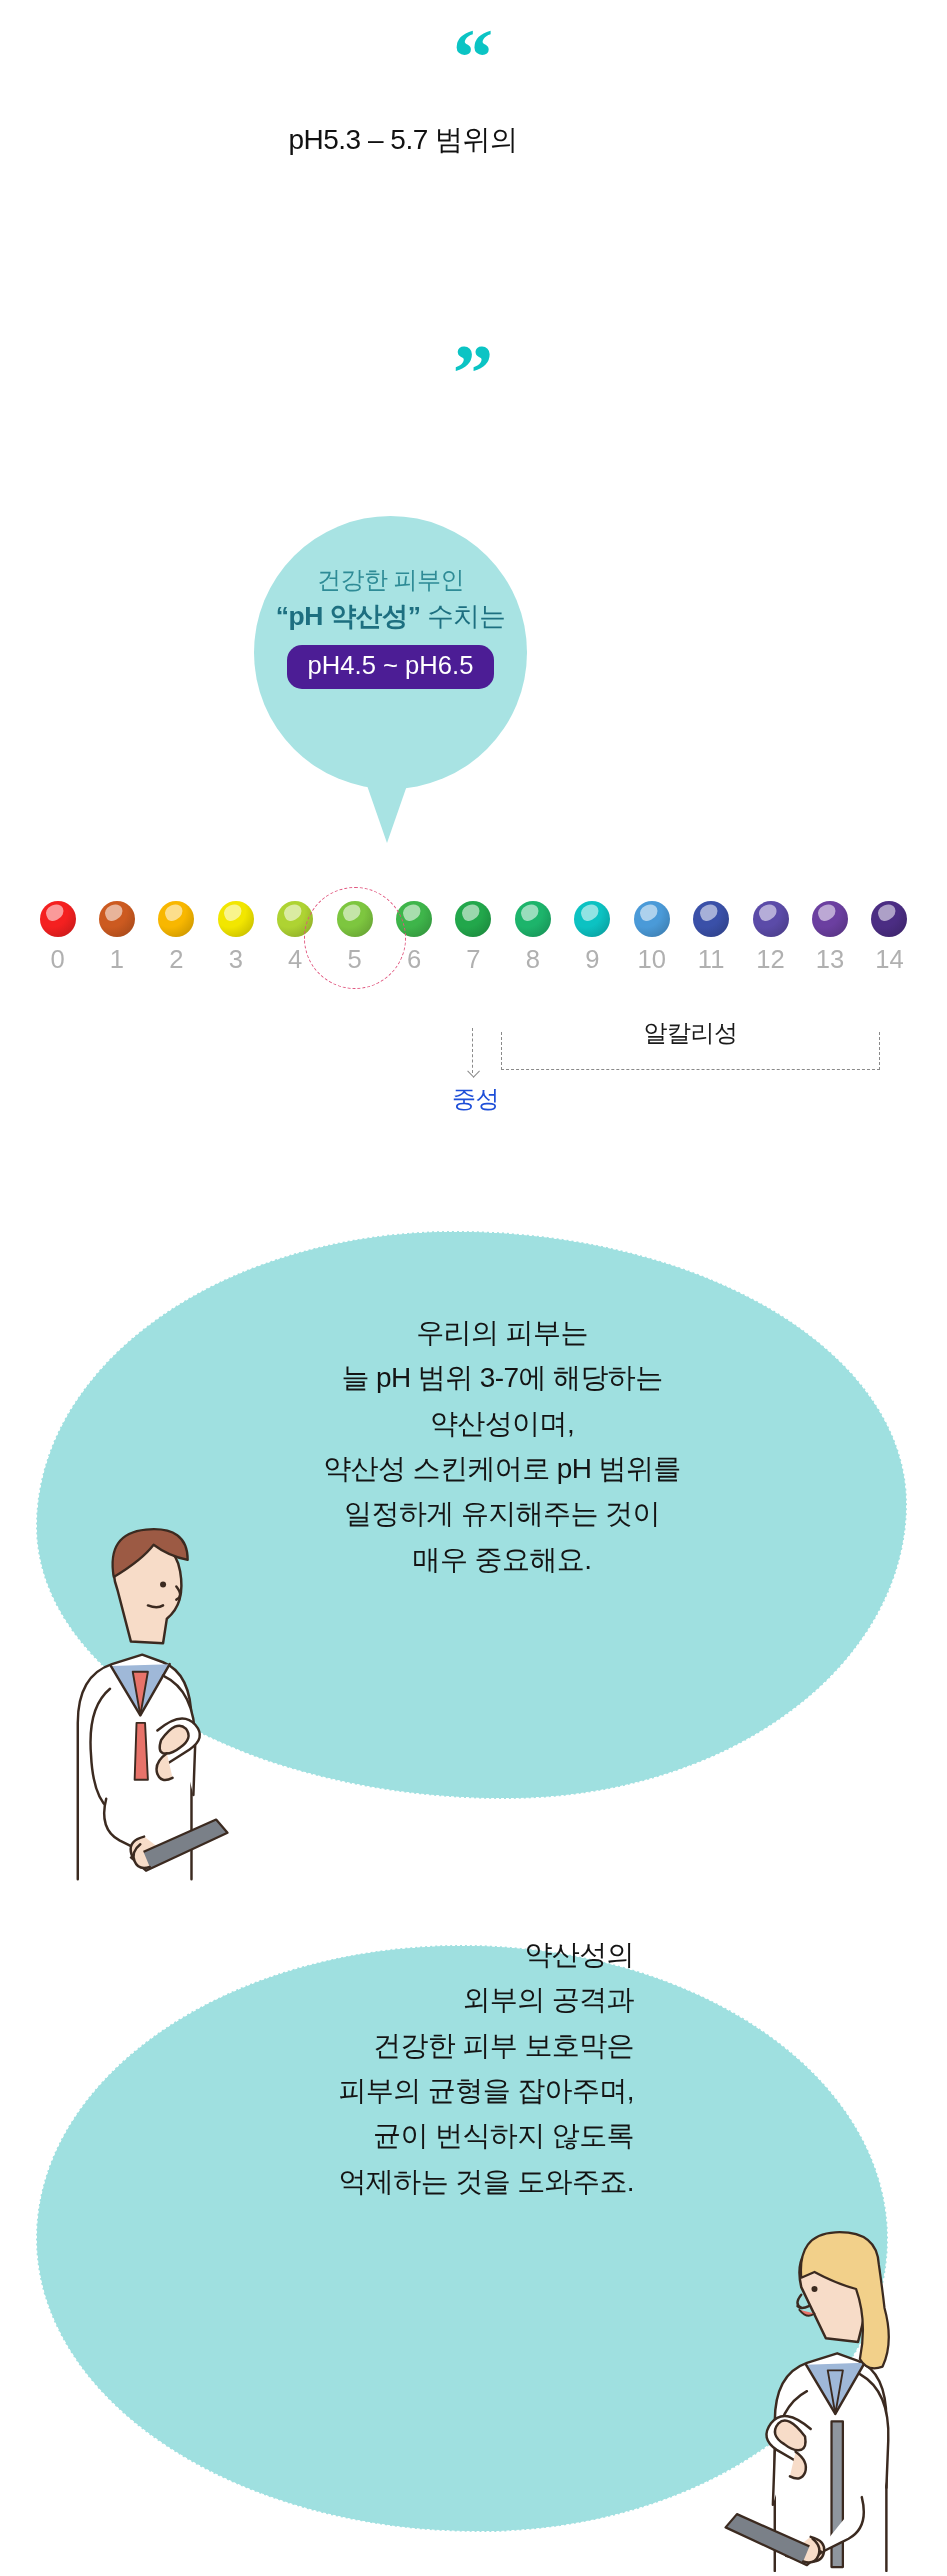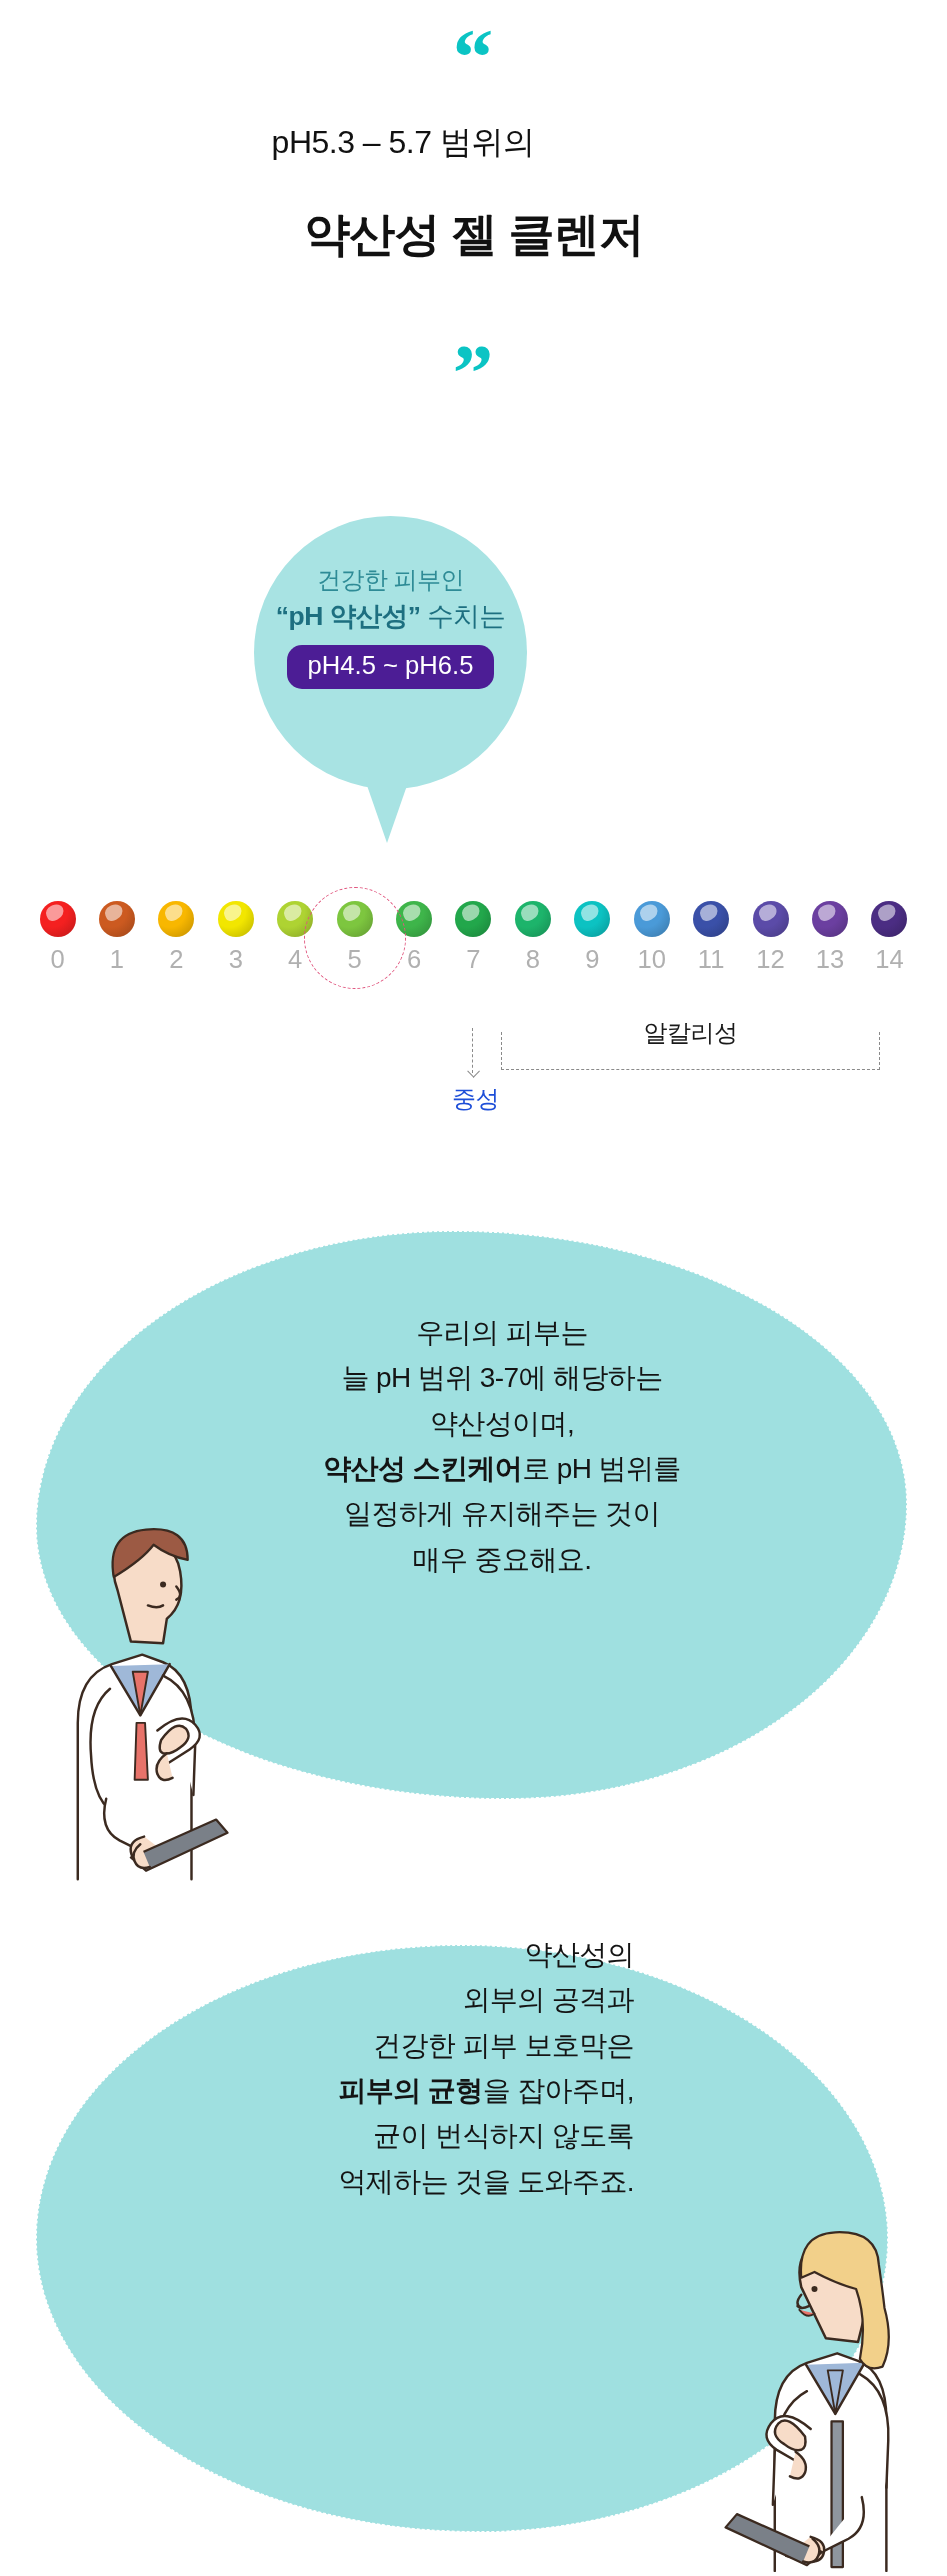--- a/index.html
+++ b/index.html
@@ -39,21 +39,21 @@
   }
   .quote-close {
     position: absolute;
     left: 0; top: 333px;
     width: 948px;
   }
   .title-line1 {
     position: absolute;
     left: 0; top: 121px;
     width: 806px;
-    font-size: 32px;
+    font-size: 28px;
     font-weight: 400;
     color: #111111;
     letter-spacing: -0.5px;
     white-space: nowrap;
   }
   .title-line2-wrap {
     position: absolute;
     left: 0; top: 204px;
     width: 948px;
   }
@@ -243,39 +243,33 @@
     position: absolute;
     text-align: center;
     font-size: 28px;
     line-height: 1.62;
     color: #141414;
     letter-spacing: -0.6px;
     z-index: 5;
   }
   .blob-text-1 { left: 218px; top: 1310px; width: 568px; }
   .blob-text-2 { left: 104px; top: 1932px; width: 530px; text-align: right; }
-  .blob-text b { font-weight: 700; }
+  .blob-text b { font-weight: 400; }
 
   
   .doctor { position: absolute; z-index: 8; }
   .doctor-male { left: 19px; top: 1486px; width: 218px; height: 398px; }
   .doctor-female { left: 701px; top: 2196px; width: 227px; height: 379px; }
 </style>
 </head>
 <body>
 
 <div class="header">
   <div class="quote-open quote-mark">“</div>
   <div class="title-line1">pH5.3 – 5.7 범위의</div>
-  <div class="title-line2-wrap">
-    <span class="title-line2">
-      <span class="title-underline"></span>
-      <span>약산성 젤 클렌저</span>
-    </span>
-  </div>
   <div class="quote-close quote-mark">”</div>
 </div>
 
 <div class="ph-bubble">
   <div class="ph-bubble-l1">건강한 피부인</div>
   <div class="ph-bubble-l2"><span>“pH 약산성”</span><span class="thin"> 수치는</span></div>
   <div class="ph-pill">pH4.5 ~ pH6.5</div>
 </div>
 <div class="ph-tail"></div>
 

